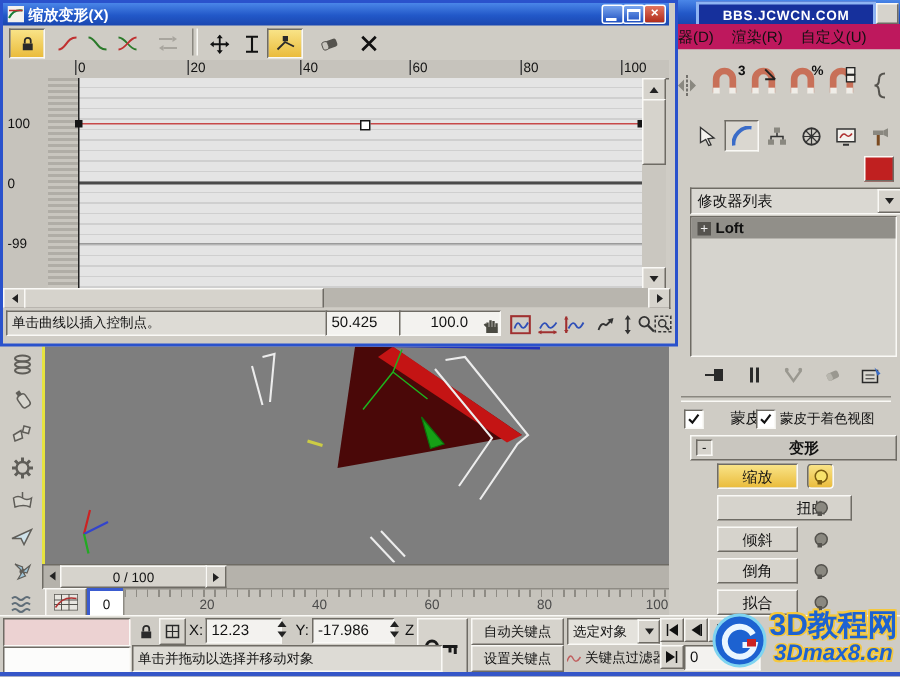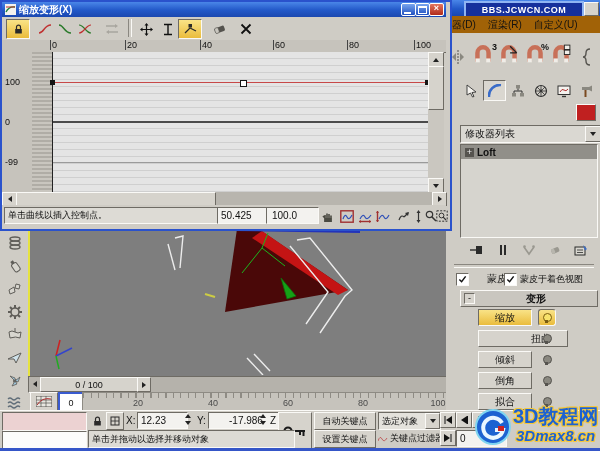--- a/index.html
+++ b/index.html
@@ -183,21 +183,21 @@
 
   <span class="ab" style="left:126px;top:415px;">X:</span>
   <span class="ab wsunk lc" style="left:137px;top:412px;width:46px;height:15px;padding-left:3px;">
       <span>12.23</span>
     </span>
   <span class="ab" style="left:184px;top:412px;width:9px;height:15px;">
       <i class="tri-u ab" style="left:1px;top:2px;"></i>
       <i class="tri-d ab" style="left:1px;top:9px;"></i>
     </span>
   <span class="ab" style="left:197px;top:415px;">Y:</span>
-  <span class="ab wsunk lc" style="left:208px;top:412px;width:50px;height:15px;padding-left:20px;">
+  <span class="ab wsunk lc" style="left:208px;top:412px;width:50px;height:15px;padding-left:3px;">
       <span>-17.986</span>
     </span>
   <span class="ab" style="left:259px;top:412px;width:9px;height:15px;">
       <i class="tri-u ab" style="left:1px;top:2px;"></i>
       <i class="tri-d ab" style="left:1px;top:9px;"></i>
     </span>
   <span class="ab" style="left:270px;top:415px;">Z</span>
 
   <span class="ab raised cc" style="left:278px;top:412px;width:32px;height:35px;">
     <svg width="24" height="14" viewBox="0 0 24 14">
@@ -258,21 +258,21 @@
     </span>
 
   <div class="ab" style="left:0;top:448px;width:600px;height:3px;background:#3556c8;"></div>
 
   <div class="ab" style="left:446px;top:0;width:154px;height:16px;background:linear-gradient(180deg,#4a86e8,#2258c8 55%,#1a47b0);">
     <span class="ab cc" style="left:18px;top:1px;width:116px;height:14px;background:#16309c;border:2px solid #8fb4f2;color:#fff;font-weight:bold;font-size:9px;letter-spacing:0.5px;">
         <span>BBS.JCWCN.COM</span>
       </span>
     <span class="ab raised" style="left:138px;top:2px;width:13px;height:12px;"></span>
   </div>
-  <div class="ab lc" style="left:446px;top:16px;width:154px;height:17px;background:#a16207;font-size:10px;">
+  <div class="ab lc" style="left:446px;top:16px;width:154px;height:17px;background:#be185d;font-size:10px;">
     <span class="menu-item">器(D)</span>
     <span class="menu-item">渲染(R)</span>
     <span class="menu-item">自定义(U)</span>
   </div>
   <div class="ab" style="left:446px;top:33px;width:154px;height:45px;background:#cfccc5;border-bottom:1px solid #b5b2ab;">
     <span class="ab flatbtn cc" style="left:2px;top:12px;width:18px;height:22px;">
       <svg width="14" height="14" viewBox="0 0 14 14">
           <path d="M7 0v14" stroke="#55534e" stroke-dasharray="2 1"></path>
           <path d="M5 3 L1 7 L5 11Z M9 3 L13 7 L9 11Z" fill="#8a8880"></path>
         </svg>
@@ -619,21 +619,21 @@
         </span>
     </div>
 
     <div class="ab" style="left:0;top:203px;width:444px;height:20px;background:#cfccc5;">
       <span class="ab wsunk lc lab9" style="left:2px;top:2px;width:210px;height:15px;padding-left:3px;background:#dddbd5;">
           <span>单击曲线以插入控制点。</span>
         </span>
       <span class="ab wsunk lc" style="left:215px;top:2px;width:46px;height:15px;padding-left:3px;">
           <span>50.425</span>
         </span>
-      <span class="ab wsunk lc" style="left:264px;top:2px;width:46px;height:15px;padding-left:5px;">
+      <span class="ab wsunk lc" style="left:264px;top:2px;width:46px;height:15px;padding-left:20px;">
           <span>100.0</span>
         </span>
       <span class="ab flatbtn cc" style="left:316px;top:1px;width:18px;height:18px;">
         <svg width="12" height="13" viewBox="0 0 12 13">
             <path d="M3 12 V5 M5 12 V3.5 M7 12 V4 M9 12 V5.5 M3 8 L1 6" stroke="#4a4a42" stroke-width="1.6" fill="none"></path>
             <path d="M2.5 8 h7 v4 h-7Z" fill="#4a4a42"></path>
           </svg>
         </span>
       <span class="ab flatbtn cc" style="left:335px;top:1px;width:18px;height:18px;">
         <svg width="14" height="13" viewBox="0 0 14 13">

